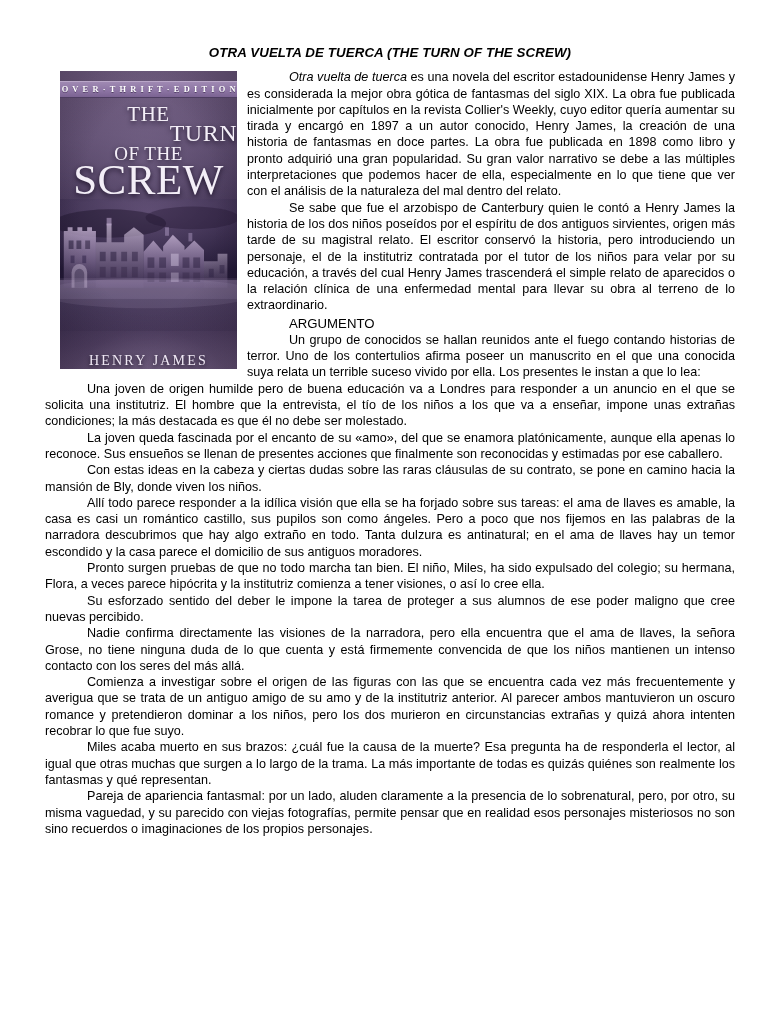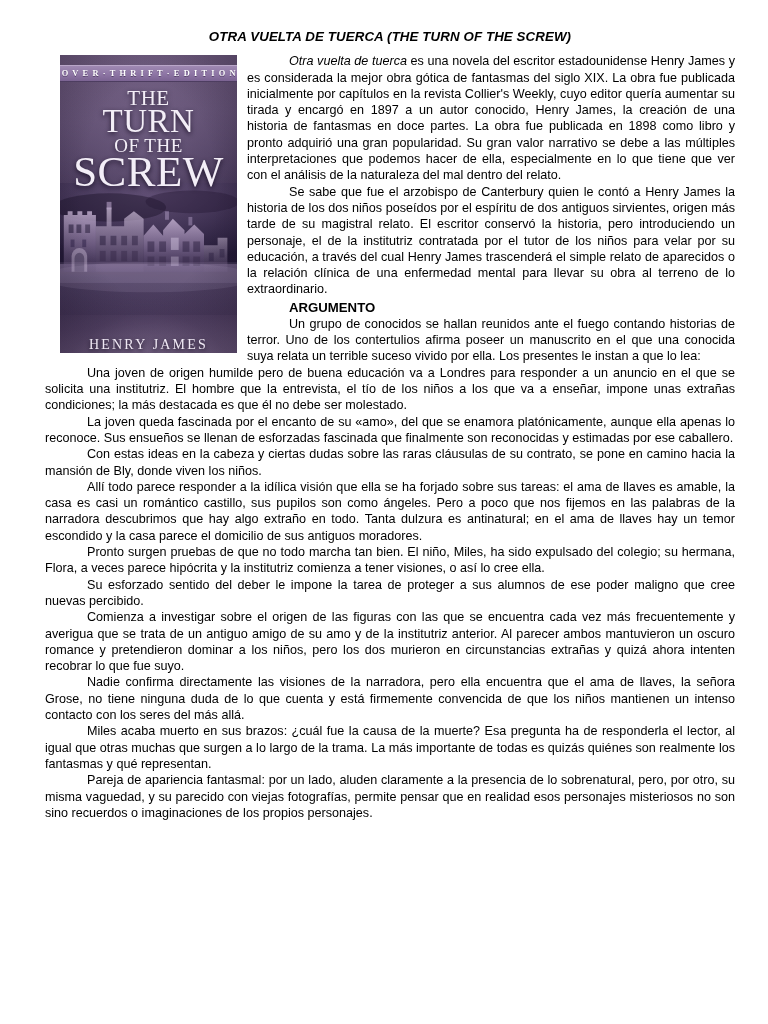--- a/index.html
+++ b/index.html
@@ -14,21 +14,21 @@
     overflow: hidden;
     font-family: "Liberation Sans", sans-serif;
     color: #000000;
     -webkit-font-smoothing: none;
   }
   .page {
     position: relative;
     width: 768px;
     height: 1024px;
     box-sizing: border-box;
-    padding: 29px 33px 0 45px;
+    padding: 45px 33px 0 45px;
   }
 
   
   .doc-title {
     font-size: 13.3px;
     font-weight: bold;
     font-style: italic;
     text-align: center;
     line-height: 1.15;
     margin: 0 0 9px 0;
@@ -83,21 +83,21 @@
     position: absolute;
     left: 0; right: 0;
     top: 34px;
     text-align: center;
     font-family: "Liberation Serif", serif;
     color: #f3eef7;
     line-height: 0.92;
     text-shadow: 0 2px 5px rgba(20,10,32,0.85);
   }
   .cover-title .l1 { display: block; font-size: 21px; letter-spacing: 0.5px; }
-  .cover-title .l2 { display: block; font-size: 33px; letter-spacing: 0.5px; margin-top: -3px; }
+  .cover-title .l2 { display: block; font-size: 24px; letter-spacing: 0.5px; margin-top: -3px; text-align: right; }
   .cover-title .l3 { display: block; font-size: 19px; letter-spacing: 0.5px; margin-top: 1px; }
   .cover-title .l4 { display: block; font-size: 43px; letter-spacing: 0.5px; margin-top: -2px; }
 
   
   .manor {
     position: absolute;
     left: -4px; right: -4px;
     bottom: 38px;
     height: 132px;
   }
@@ -122,21 +122,21 @@
     text-justify: inter-word;
   }
   .body-text p {
     margin: 0;
     text-indent: 42px;
   }
   .body-text em { font-style: italic; }
 
   .section-heading {
     font-size: 13.2px;
-    font-weight: bold;
+    font-weight: normal;
     margin: 1px 0 0 0;
     text-indent: 42px;
     line-height: 1.3;
   }
 </style>
 </head>
 <body>
 
 <div class="page">
 
@@ -236,24 +236,24 @@
   <div class="body-text">
 
     <p><em>Otra vuelta de tuerca</em><span> es una novela del escritor estadounidense Henry James y es considerada la mejor obra gótica de fantasmas del siglo XIX. La obra fue publicada inicialmente por capítulos en la revista Collier's Weekly, cuyo editor quería aumentar su tirada y encargó en 1897 a un autor conocido, Henry James, la creación de una historia de fantasmas en doce partes. La obra fue publicada en 1898 como libro y pronto adquirió una gran popularidad. Su gran valor narrativo se debe a las múltiples interpretaciones que podemos hacer de ella, especialmente en lo que tiene que ver con el análisis de la naturaleza del mal dentro del relato.</span></p>
 
     <p>Se sabe que fue el arzobispo de Canterbury quien le contó a Henry James la historia de los dos niños poseídos por el espíritu de dos antiguos sirvientes, origen más tarde de su magistral relato. El escritor conservó la historia, pero introduciendo un personaje, el de la institutriz contratada por el tutor de los niños para velar por su educación, a través del cual Henry James trascenderá el simple relato de aparecidos o la relación clínica de una enfermedad mental para llevar su obra al terreno de lo extraordinario.</p>
 
     <h2 class="section-heading">ARGUMENTO</h2>
 
     <p>Un grupo de conocidos se hallan reunidos ante el fuego contando historias de terror. Uno de los contertulios afirma poseer un manuscrito en el que una conocida suya relata un terrible suceso vivido por ella. Los presentes le instan a que lo lea:</p>
     <p>Una joven de origen humilde pero de buena educación va a Londres para responder a un anuncio en el que se solicita una institutriz. El hombre que la entrevista, el tío de los niños a los que va a enseñar, impone unas extrañas condiciones; la más destacada es que él no debe ser molestado.</p>
-    <p>La joven queda fascinada por el encanto de su «amo», del que se enamora platónicamente, aunque ella apenas lo reconoce. Sus ensueños se llenan de esforzadas fascinada que finalmente son reconocidas y estimadas por ese caballero.</p>
+    <p>La joven queda fascinada por el encanto de su «amo», del que se enamora platónicamente, aunque ella apenas lo reconoce. Sus ensueños se llenan de presentes acciones que finalmente son reconocidas y estimadas por ese caballero.</p>
     <p>Con estas ideas en la cabeza y ciertas dudas sobre las raras cláusulas de su contrato, se pone en camino hacia la mansión de Bly, donde viven los niños.</p>
     <p>Allí todo parece responder a la idílica visión que ella se ha forjado sobre sus tareas: el ama de llaves es amable, la casa es casi un romántico castillo, sus pupilos son como ángeles. Pero a poco que nos fijemos en las palabras de la narradora descubrimos que hay algo extraño en todo. Tanta dulzura es antinatural; en el ama de llaves hay un temor escondido y la casa parece el domicilio de sus antiguos moradores.</p>
     <p>Pronto surgen pruebas de que no todo marcha tan bien. El niño, Miles, ha sido expulsado del colegio; su hermana, Flora, a veces parece hipócrita y la institutriz comienza a tener visiones, o así lo cree ella.</p>
     <p>Su esforzado sentido del deber le impone la tarea de proteger a sus alumnos de ese poder maligno que cree nuevas percibido.</p>
+    <p>Nadie confirma directamente las visiones de la narradora, pero ella encuentra que el ama de llaves, la señora Grose, no tiene ninguna duda de lo que cuenta y está firmemente convencida de que los niños mantienen un intenso contacto con los seres del más allá.</p>
     <p>Comienza a investigar sobre el origen de las figuras con las que se encuentra cada vez más frecuentemente y averigua que se trata de un antiguo amigo de su amo y de la institutriz anterior. Al parecer ambos mantuvieron un oscuro romance y pretendieron dominar a los niños, pero los dos murieron en circunstancias extrañas y quizá ahora intenten recobrar lo que fue suyo.</p>
-    <p>Nadie confirma directamente las visiones de la narradora, pero ella encuentra que el ama de llaves, la señora Grose, no tiene ninguna duda de lo que cuenta y está firmemente convencida de que los niños mantienen un intenso contacto con los seres del más allá.</p>
     <p>Miles acaba muerto en sus brazos: ¿cuál fue la causa de la muerte? Esa pregunta ha de responderla el lector, al igual que otras muchas que surgen a lo largo de la trama. La más importante de todas es quizás quiénes son realmente los fantasmas y qué representan.</p>
     <p>Pareja de apariencia fantasmal: por un lado, aluden claramente a la presencia de lo sobrenatural, pero, por otro, su misma vaguedad, y su parecido con viejas fotografías, permite pensar que en realidad esos personajes misteriosos no son sino recuerdos o imaginaciones de los propios personajes.</p>
 
   </div>
 </div>
 
 </body></html>

